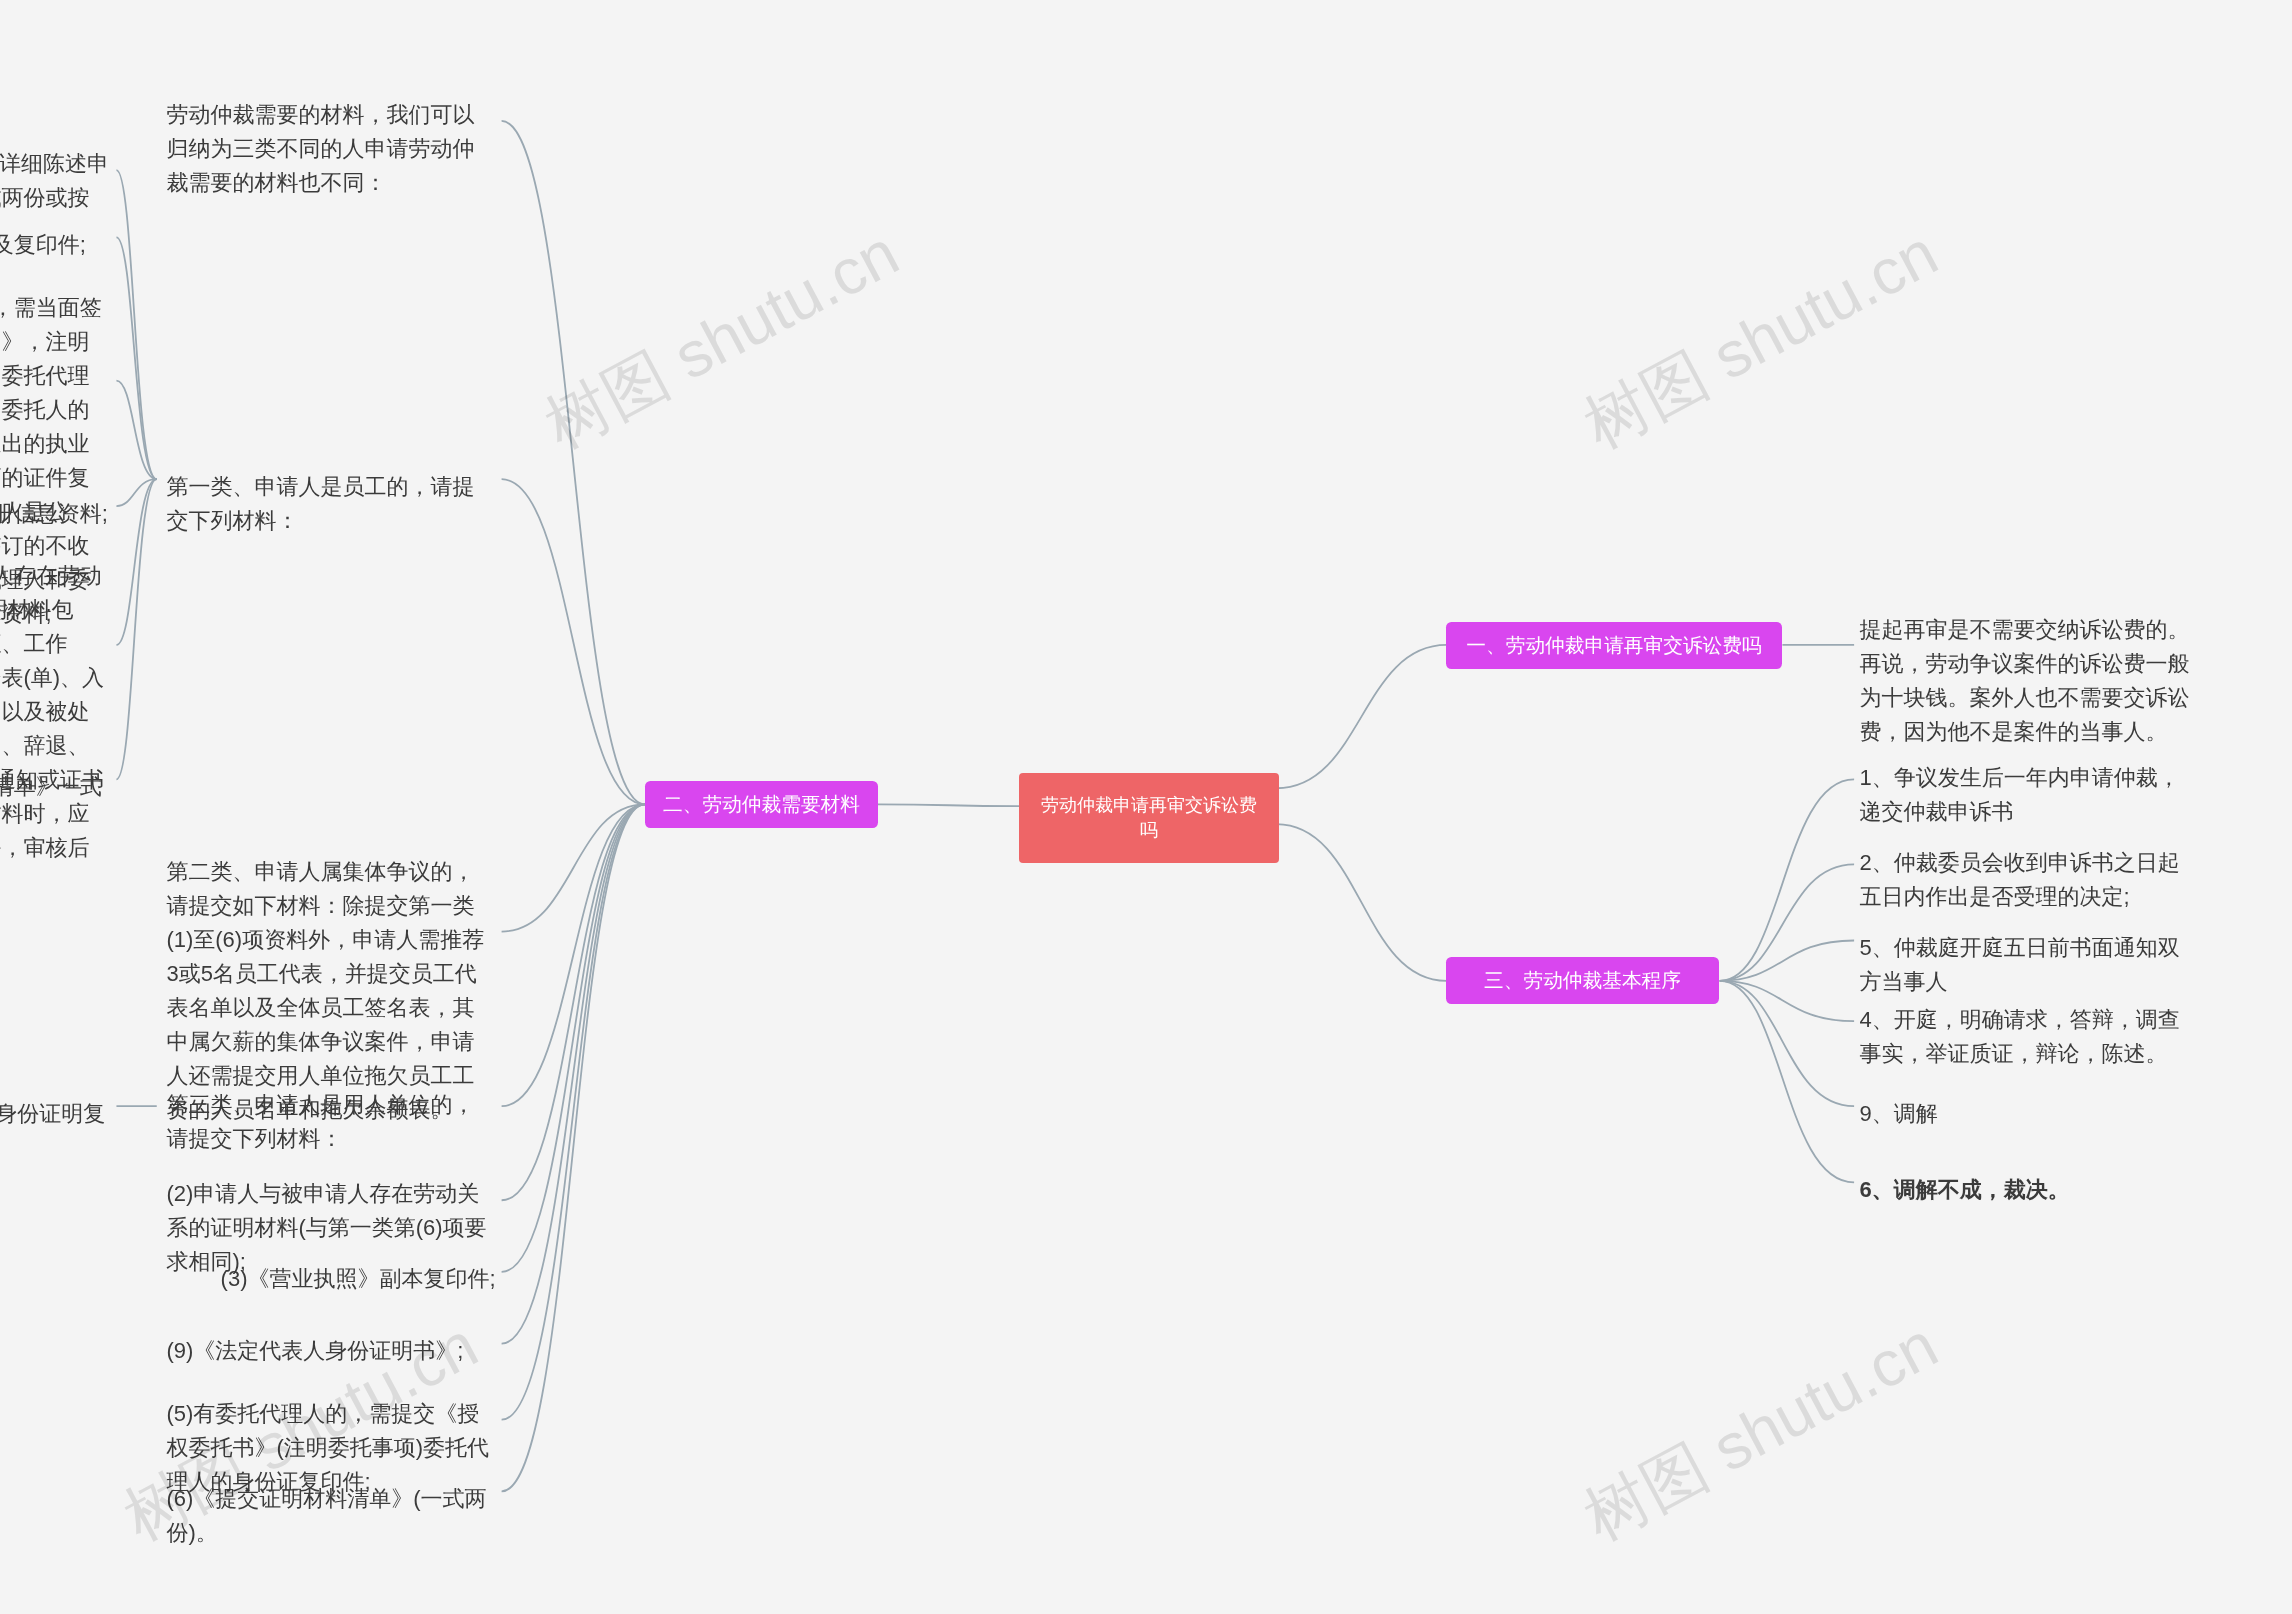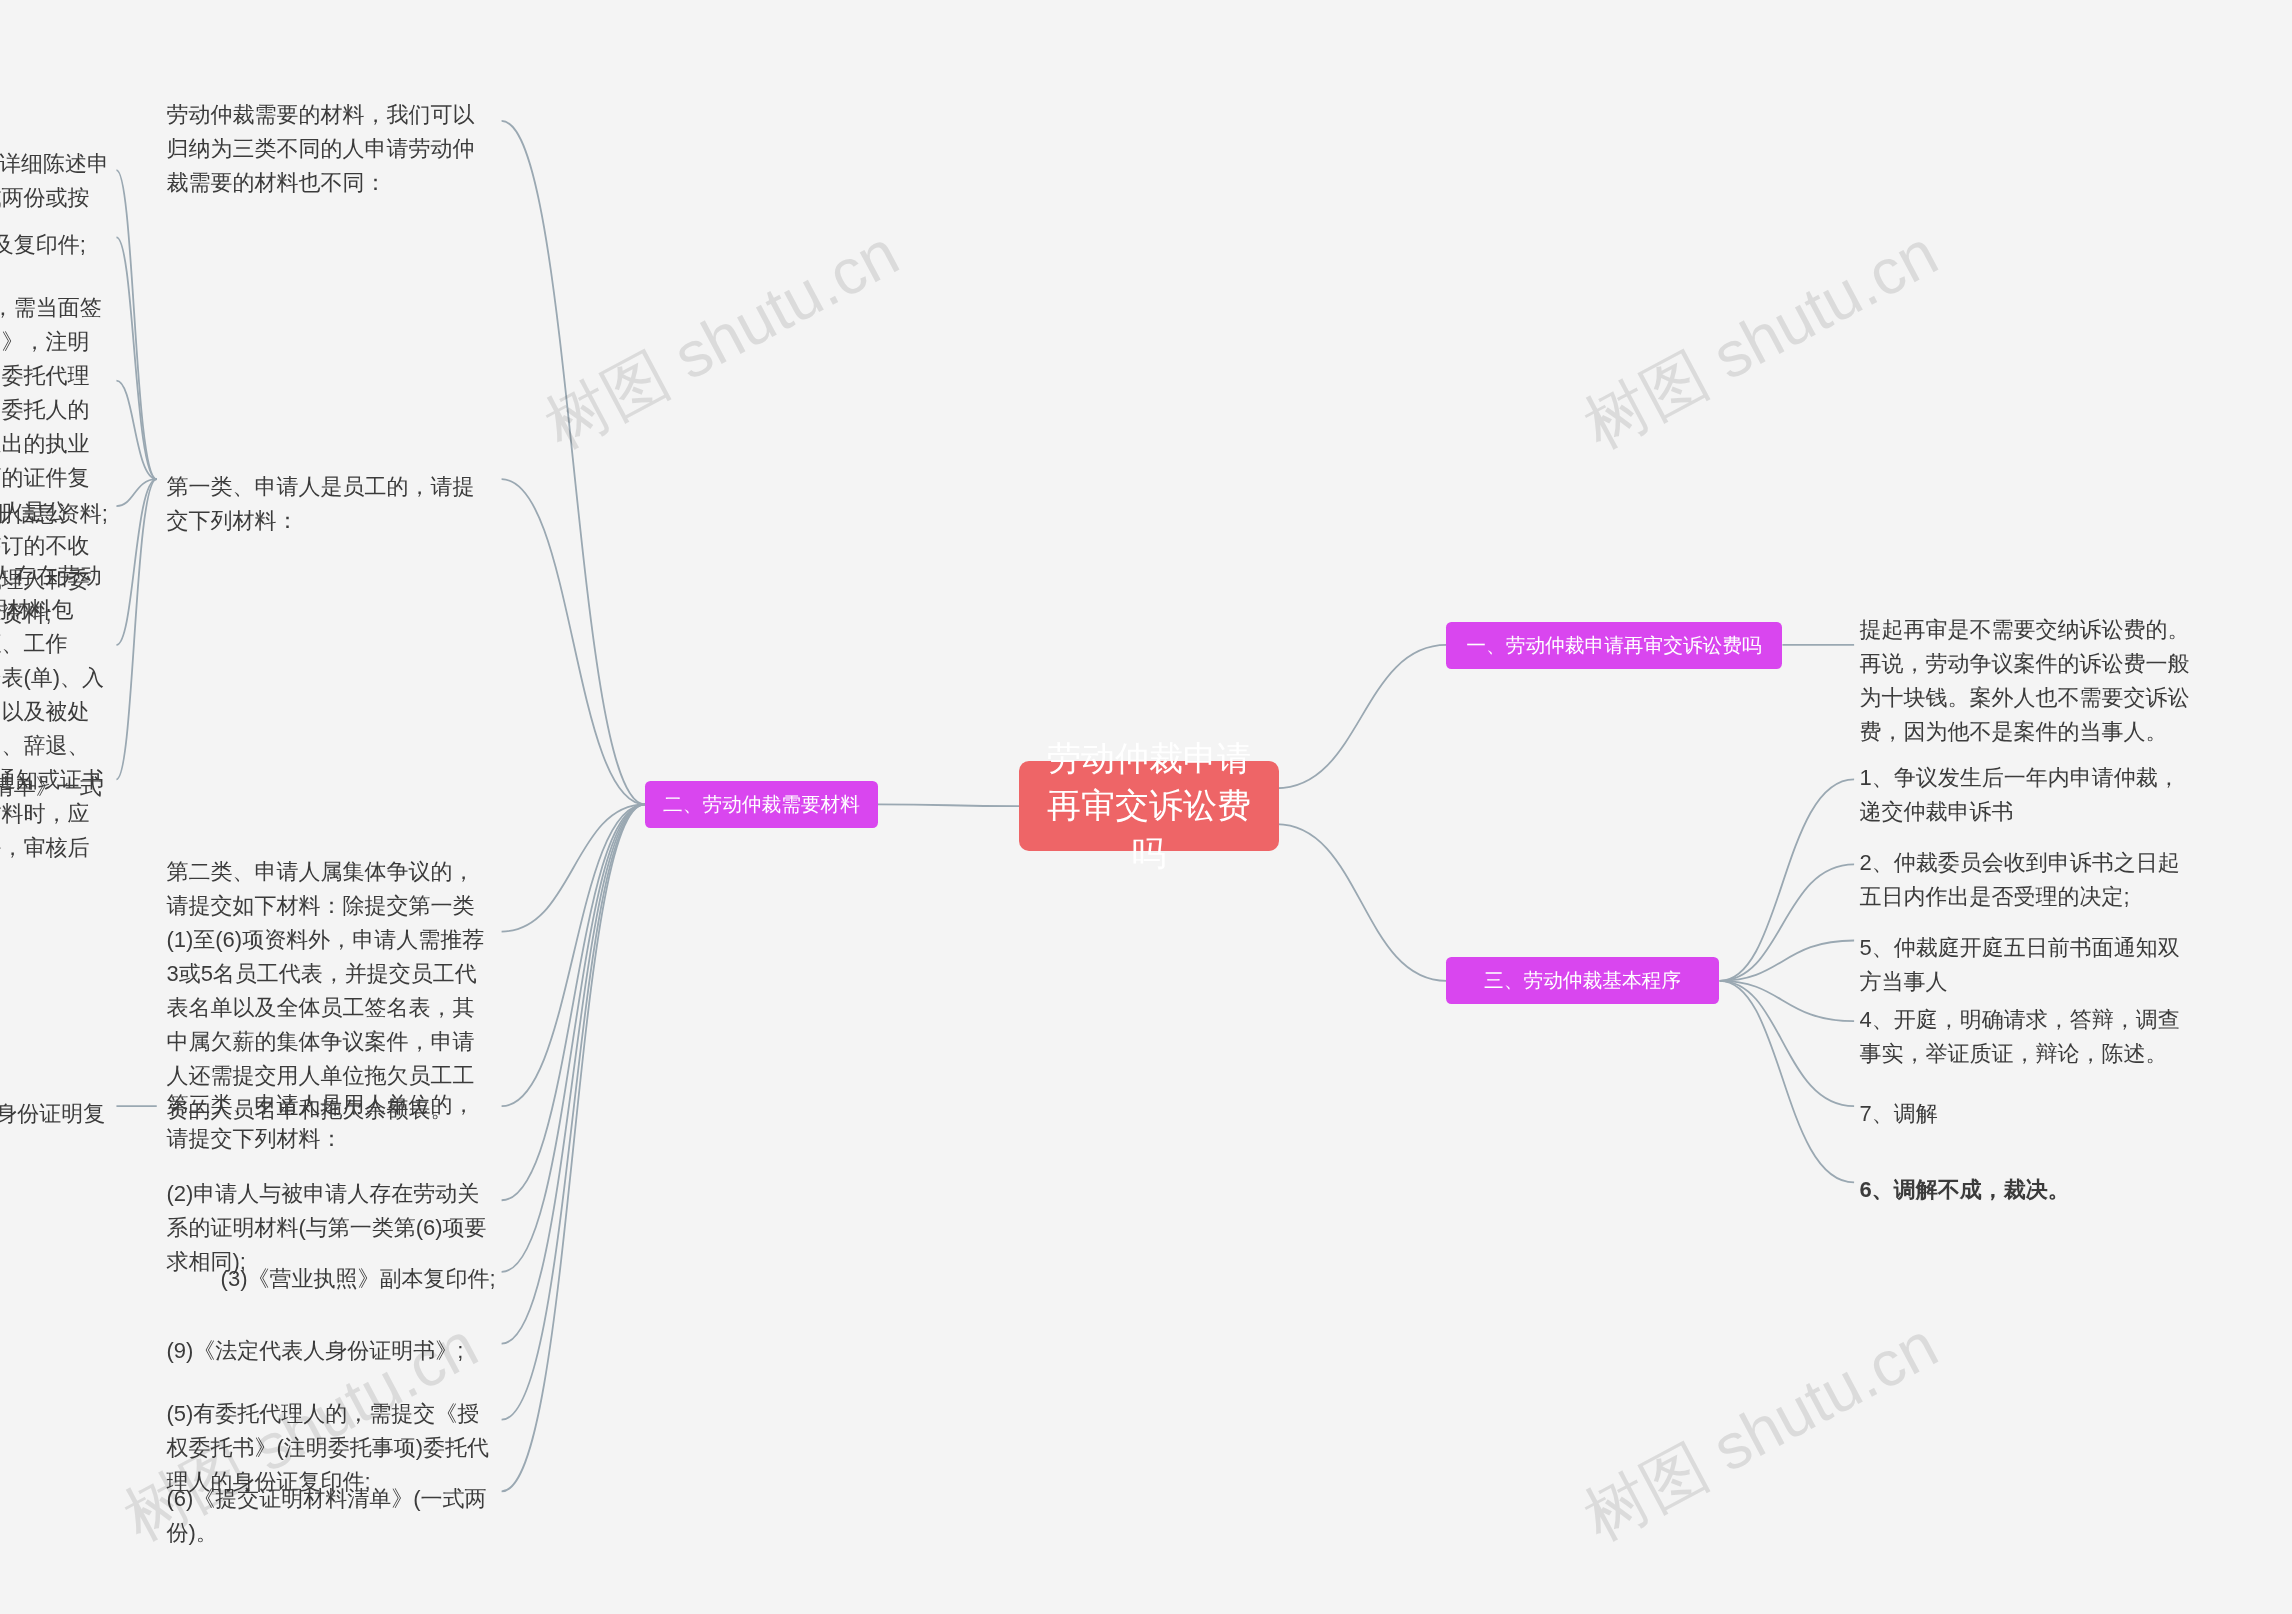--- a/index.html
+++ b/index.html
@@ -27,26 +27,27 @@
     font-size: 18px;
     line-height: 1.5;
     display: flex;
     align-items: center;
     justify-content: center;
     text-align: center;
   }
   .root {
     background: #ee6567;
     color: #fff;
-    font-size: 34px;
+    font-size: 18px;
     font-weight: 500;
-    border-radius: 10px;
+    border-radius: 4px;
     width: 260px;
     height: 90px;
     line-height: 1.4;
+    margin-top: 12px;
   }
   .branch {
     background: #d946ef;
     color: #fff;
     font-size: 19.7px;
     height: 47px;
     border-radius: 5.4px;
   }
   .leaf {
     color: #3b3b3b;
@@ -130,21 +131,21 @@
 <div class="node leaf leaf-right" style="left:1854px; top:842px; width:349px;">
     <span>2、仲裁委员会收到申诉书之日起五日内作出是否受理的决定;</span>
   </div>
 <div class="node leaf leaf-right" style="left:1854px; top:927px; width:349px;">
     <span>5、仲裁庭开庭五日前书面通知双方当事人</span>
   </div>
 <div class="node leaf leaf-right" style="left:1854px; top:999px; width:349px;">
     <span>4、开庭，明确请求，答辩，调查事实，举证质证，辩论，陈述。</span>
   </div>
 <div class="node leaf leaf-right" style="left:1854px; top:1093px; width:349px;">
-    <span>7、调解</span>
+    <span>9、调解</span>
   </div>
 <div class="node leaf leaf-right" style="left:1854px; top:1169px; width:349px;font-weight:bold;">
     <span>6、调解不成，裁决。</span>
   </div>
 
 <div class="node branch" style="left:645px; top:781px; width:233px;">
   <span>二、劳动仲裁需要材料</span>
 </div>
 
 <div class="node leaf leaf-left" style="left:161px; top:94px; width:340px;">

